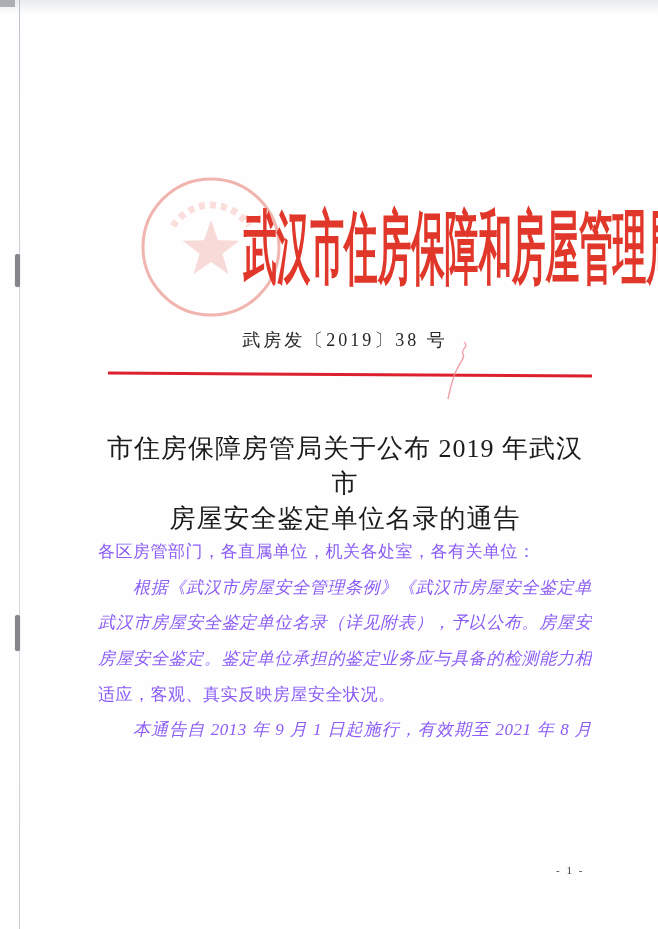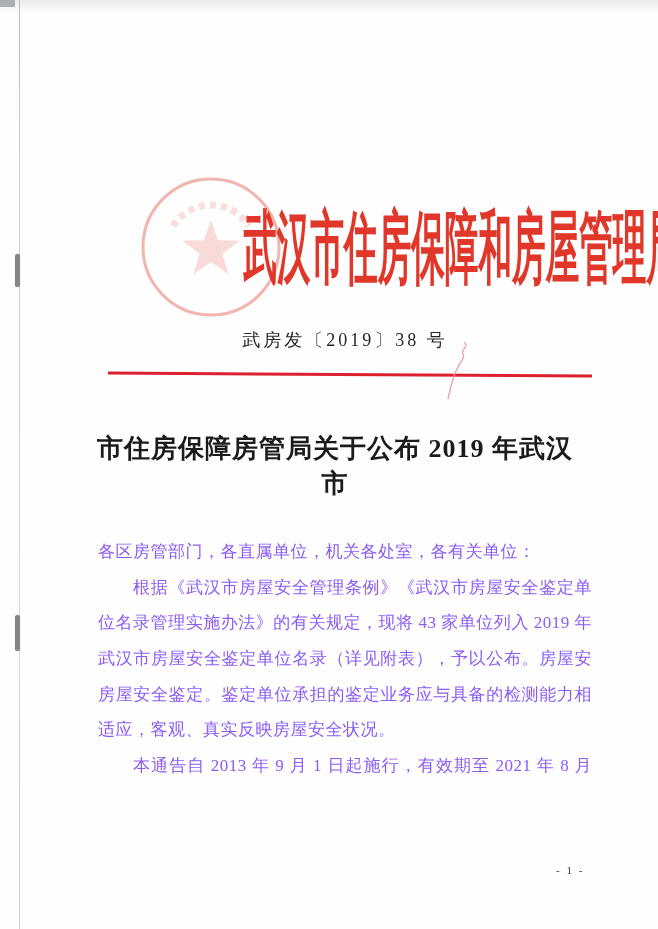--- a/index.html
+++ b/index.html
@@ -91,25 +91,25 @@
     background: #dc202d;
     transform: rotate(0.35deg);
   }
   .pen-mark {
     position: absolute;
     left: 440px; top: 336px;
     pointer-events: none;
   }
   .title {
     position: absolute;
-    left: 88px; top: 431px;
+    left: 98px; top: 431px;
     width: 494px;
     text-align: center;
     font-size: 26px;
-    font-weight: 700;
+    font-weight: 400;
     line-height: 35px;
     color: #1b1b1d;
     letter-spacing: 1px;
   }
   .body-block {
     position: absolute;
     left: 98px; top: 534px;
     width: 494px;
     font-size: 17px;
     color: #8b5cf6;
@@ -118,20 +118,21 @@
   .body-block .line {
     height: 35.7px;
     line-height: 35.7px;
     white-space: normal;
     overflow: hidden;
   }
   .body-block .indent { text-indent: 35px; }
   .body-block .fill {
     text-align: justify;
     text-align-last: justify;
+    font-style: italic;
     -moz-text-align-last: justify;
   }
   .page-number {
     position: absolute;
     left: 556px; top: 864px;
     font-size: 11px;
     letter-spacing: 2px;
     color: #3c3c40;
   }
 </style>
@@ -159,26 +160,26 @@
   <div class="doc-number">武房发〔2019〕38 号</div>
 
   <div class="red-rule"></div>
 
   <svg class="pen-mark" width="34" height="66" viewBox="0 0 34 66">
     <path d="M 24 6 C 30 10, 20 14, 23 18 C 26 21, 18 28, 14 40 C 11 49, 9 58, 8 63" fill="none" stroke="rgba(236,146,156,0.85)" stroke-width="1.4"></path>
   </svg>
 
   <div class="title">
     <div>市住房保障房管局关于公布 2019 年武汉市</div>
+    <div>房屋安全鉴定单位名录的通告</div>
   </div>
 
   <div class="body-block">
     <div class="line">各区房管部门，各直属单位，机关各处室，各有关单位：</div>
     <div class="line indent fill">根据《武汉市房屋安全管理条例》《武汉市房屋安全鉴定单</div>
-    <div class="line fill">位名录管理实施办法》的有关规定，现将 43 家单位列入 2019 年</div>
     <div class="line fill">武汉市房屋安全鉴定单位名录（详见附表），予以公布。房屋安</div>
     <div class="line fill">房屋安全鉴定。鉴定单位承担的鉴定业务应与具备的检测能力相</div>
     <div class="line">适应，客观、真实反映房屋安全状况。</div>
     <div class="line indent fill">本通告自 2013 年 9 月 1 日起施行，有效期至 2021 年 8 月</div>
   </div>
 
   <div class="page-number">- 1 -</div>
 
 </div>
 

